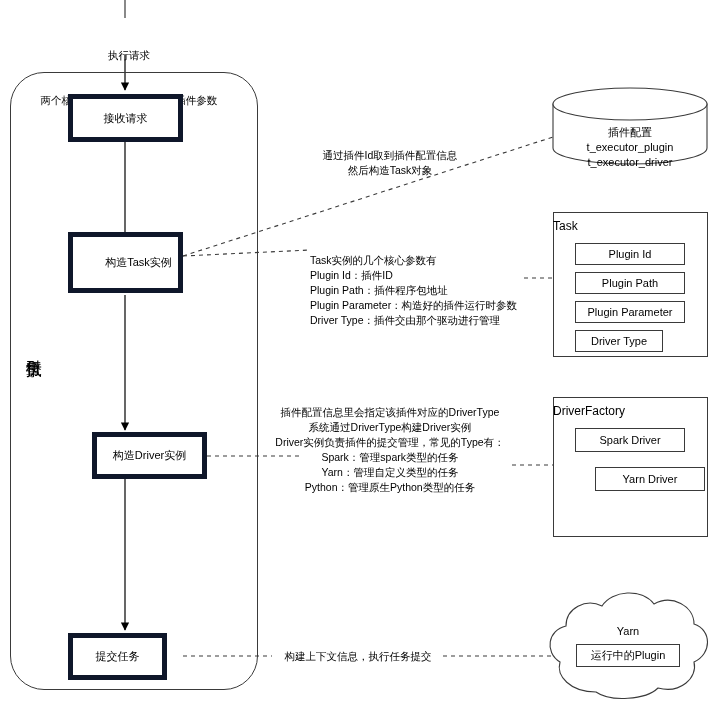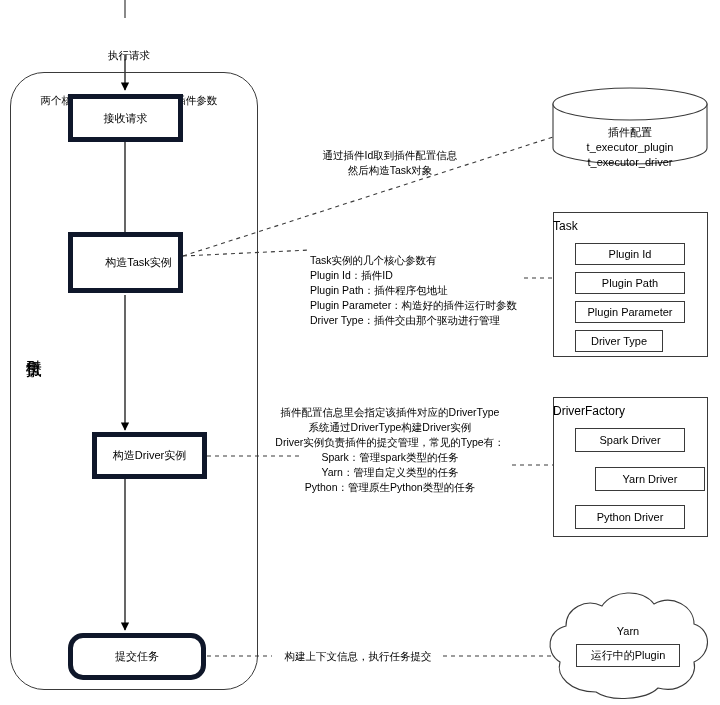--- a/index.html
+++ b/index.html
@@ -181,21 +181,21 @@
   </div>
 
   <div class="node" style="left:68px; top:232px; width:115px; height:61px;padding-left:26px;">
     <span>构造Task实例</span>
   </div>
 
   <div class="node" style="left:68px; top:432px; width:115px; height:47px;margin-left:24px;">
     <span>构造Driver实例</span>
   </div>
 
-  <div class="node" style="left:68px; top:633px; width:138px; height:47px;border-radius:15px;">
+  <div class="node" style="left:68px; top:633px; width:99px; height:47px;">
     <span>提交任务</span>
   </div>
 
   <div class="free-text center" style="left:275px; top:148px; width:230px;">通过插件Id取到插件配置信息
 然后构造Task对象</div>
 
   <div class="free-text left" style="left:310px; top:253px; width:250px;">Task实例的几个核心参数有
 Plugin Id：插件ID
 Plugin Path：插件程序包地址
 Plugin Parameter：构造好的插件运行时参数
@@ -230,22 +230,19 @@
   </div>
 
   <div class="group-box" style="left:553px; top:397px; width:155px; height:140px;"></div>
   <div class="group-title" style="left:553px; top:404px; width:155px;">DriverFactory</div>
   <div class="sub-item" style="left:575px; top:428px; width:110px; height:24px;">
     <span>Spark Driver</span>
   </div>
   <div class="sub-item" style="left:575px; top:467px; width:110px; height:24px;margin-left:20px;">
     <span>Yarn Driver</span>
   </div>
-  <div class="sub-item" style="left:575px; top:505px; width:110px; height:24px;">
-    <span>Python Driver</span>
-  </div>
 
   <div class="cloud-text" style="left:578px; top:625px; width:100px;">Yarn</div>
   <div class="cloud-chip" style="left:576px; top:644px; width:104px; height:23px;">
     <span>运行中的Plugin</span>
   </div>
 
 </div>
 
 </body></html>

